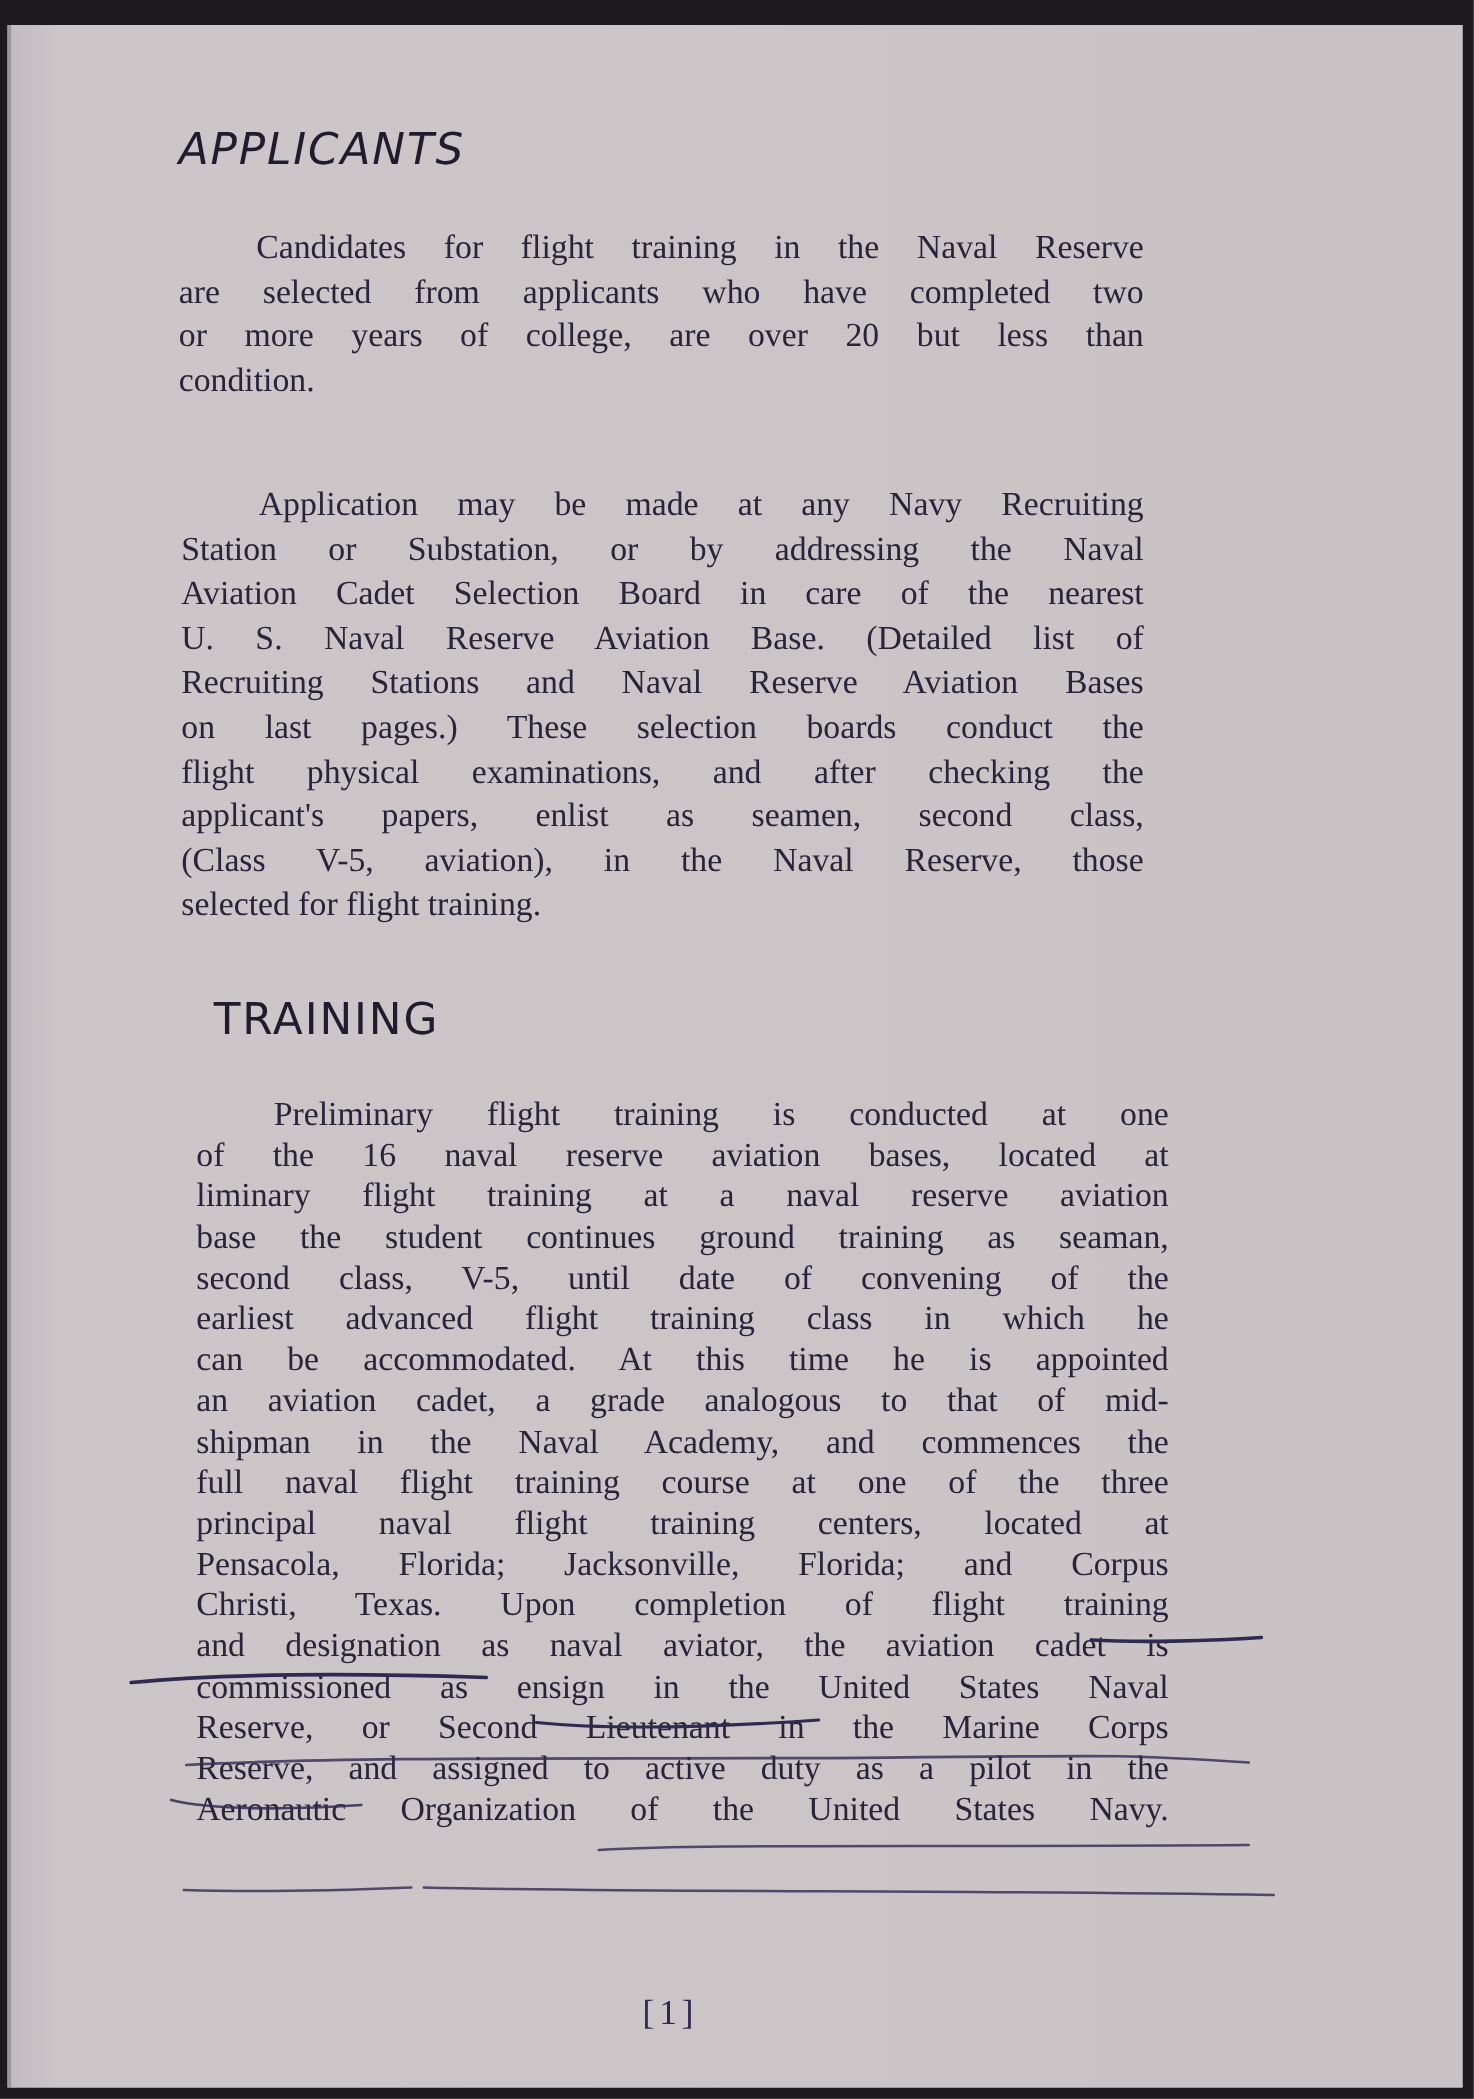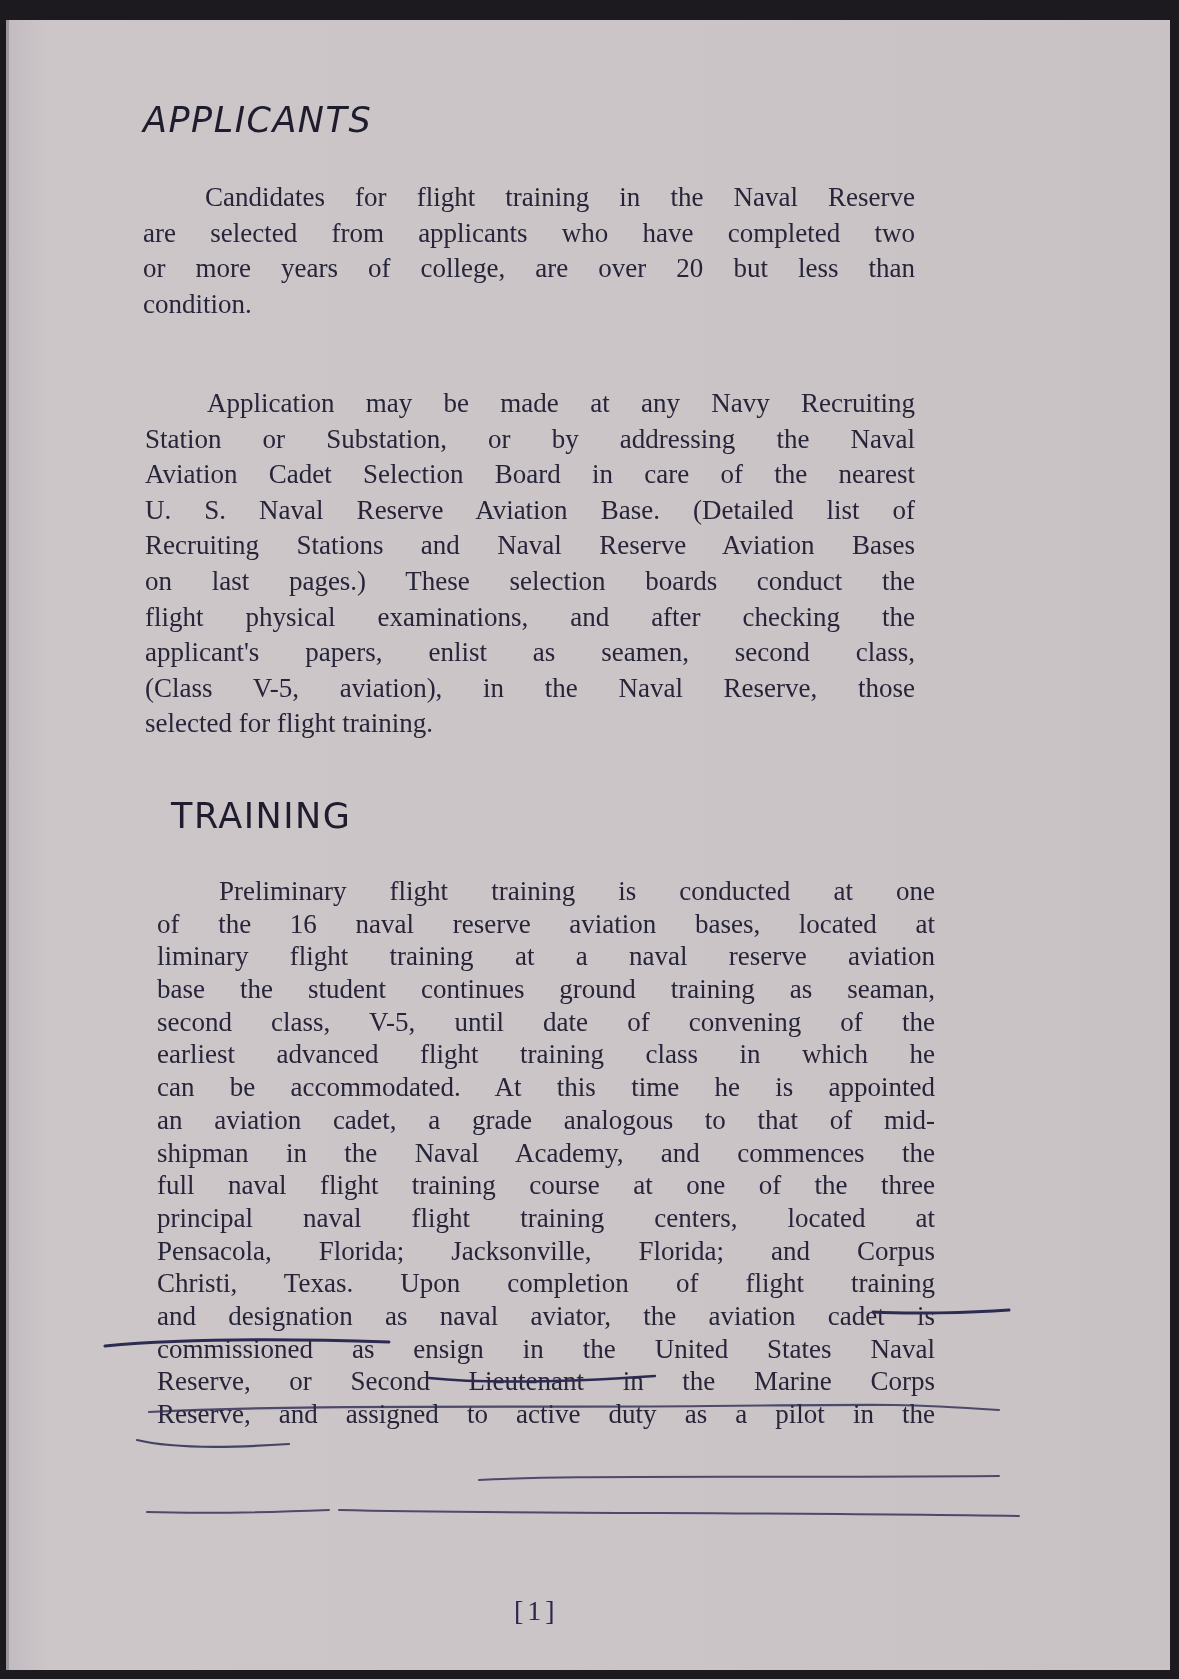--- a/index.html
+++ b/index.html
@@ -99,20 +99,21 @@
     <span class="line">an aviation cadet, a grade analogous to that of mid-</span>
     <span class="line">shipman in the Naval Academy, and commences the</span>
     <span class="line">full naval flight training course at one of the three</span>
     <span class="line">principal naval flight training centers, located at</span>
     <span class="line">Pensacola, Florida; Jacksonville, Florida; and Corpus</span>
     <span class="line">Christi, Texas.  Upon completion of flight training</span>
     <span class="line">and designation as naval aviator, the aviation cadet is</span>
     <span class="line">commissioned as ensign in the United States Naval</span>
     <span class="line">Reserve, or Second Lieutenant in the Marine Corps</span>
     <span class="line">Reserve, and assigned to active duty as a pilot in the</span>
+    <span class="line">Aeronautic Organization of the United States Navy.</span>
   </div>
 
   <svg class="ink" width="1164" height="1650">
     <g fill="none" stroke="#2e2b52" stroke-linecap="round" stroke-width="3">
       <path d="M864 1292 C 900 1294, 960 1293, 1000 1290"></path>
       <path d="M96 1326 C 160 1320, 260 1318, 380 1322"></path>
       <path d="M420 1358 C 480 1364, 560 1362, 646 1356" stroke-width="2.5"></path>
       <path d="M140 1392 C 300 1384, 500 1388, 700 1386 S 900 1384, 990 1390" stroke-width="2.2" opacity="0.8"></path>
       <path d="M128 1420 C 160 1428, 220 1428, 280 1424" stroke-width="2.2" opacity="0.85"></path>
       <path d="M470 1460 C 560 1455, 700 1458, 990 1456" stroke-width="2" opacity="0.8"></path>

